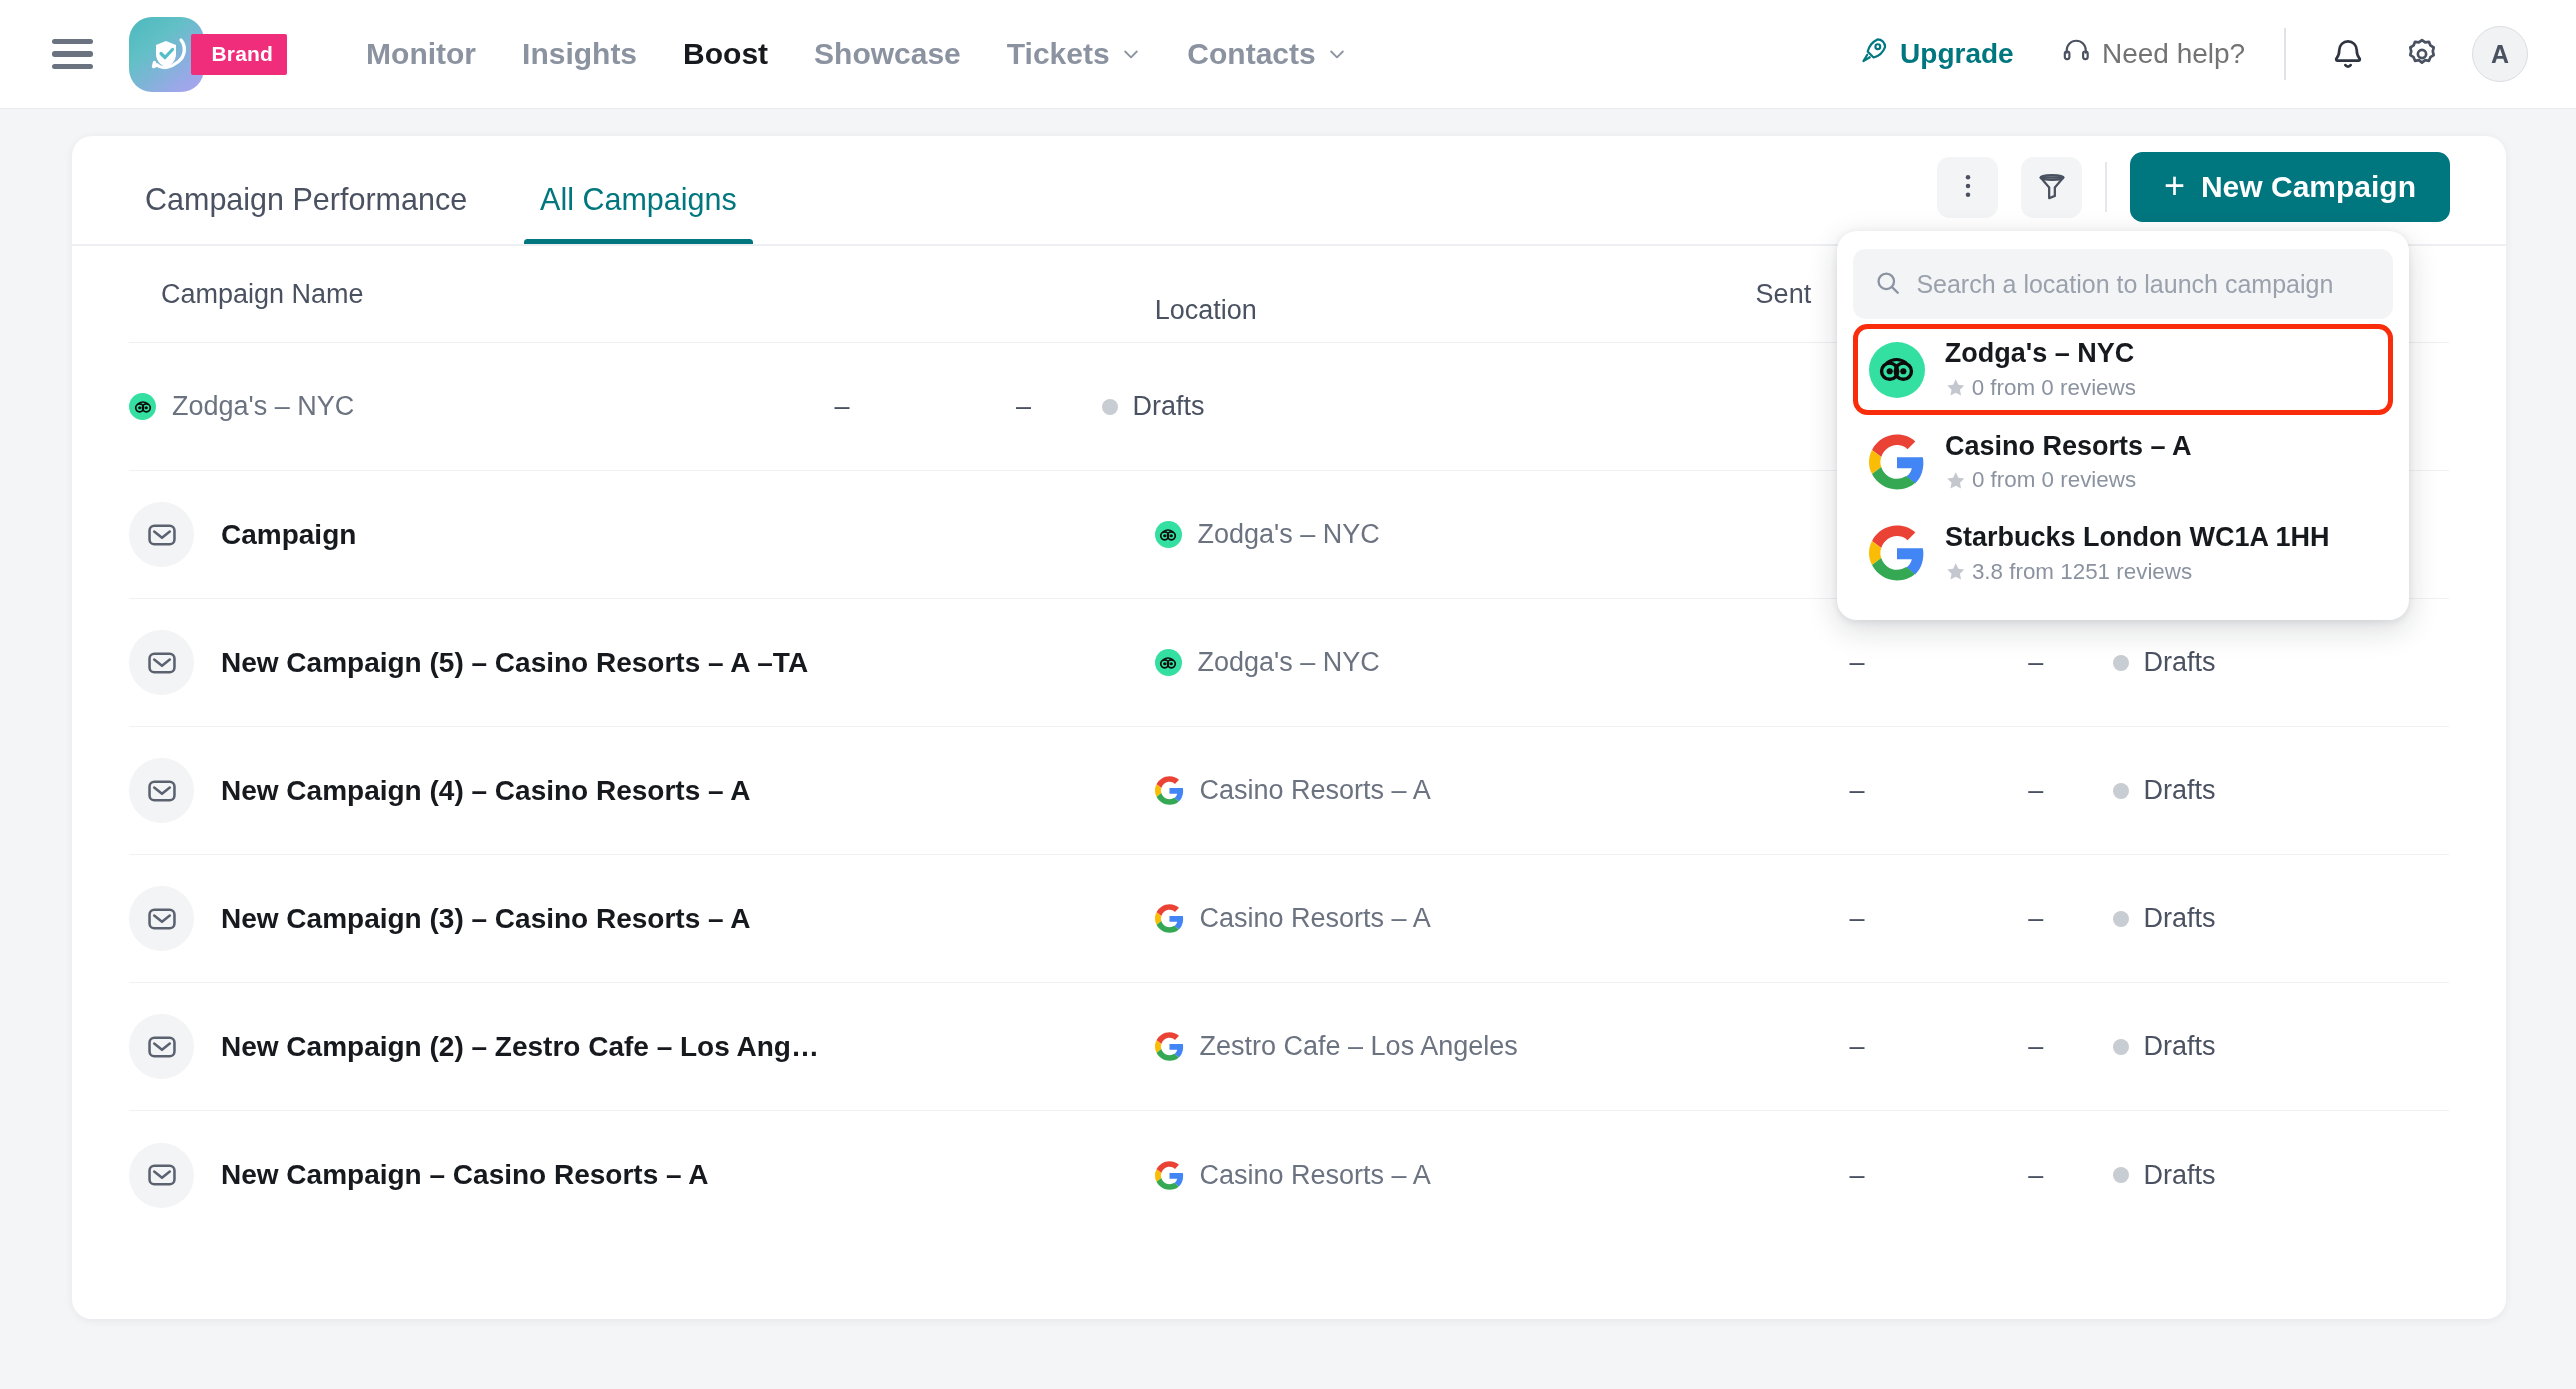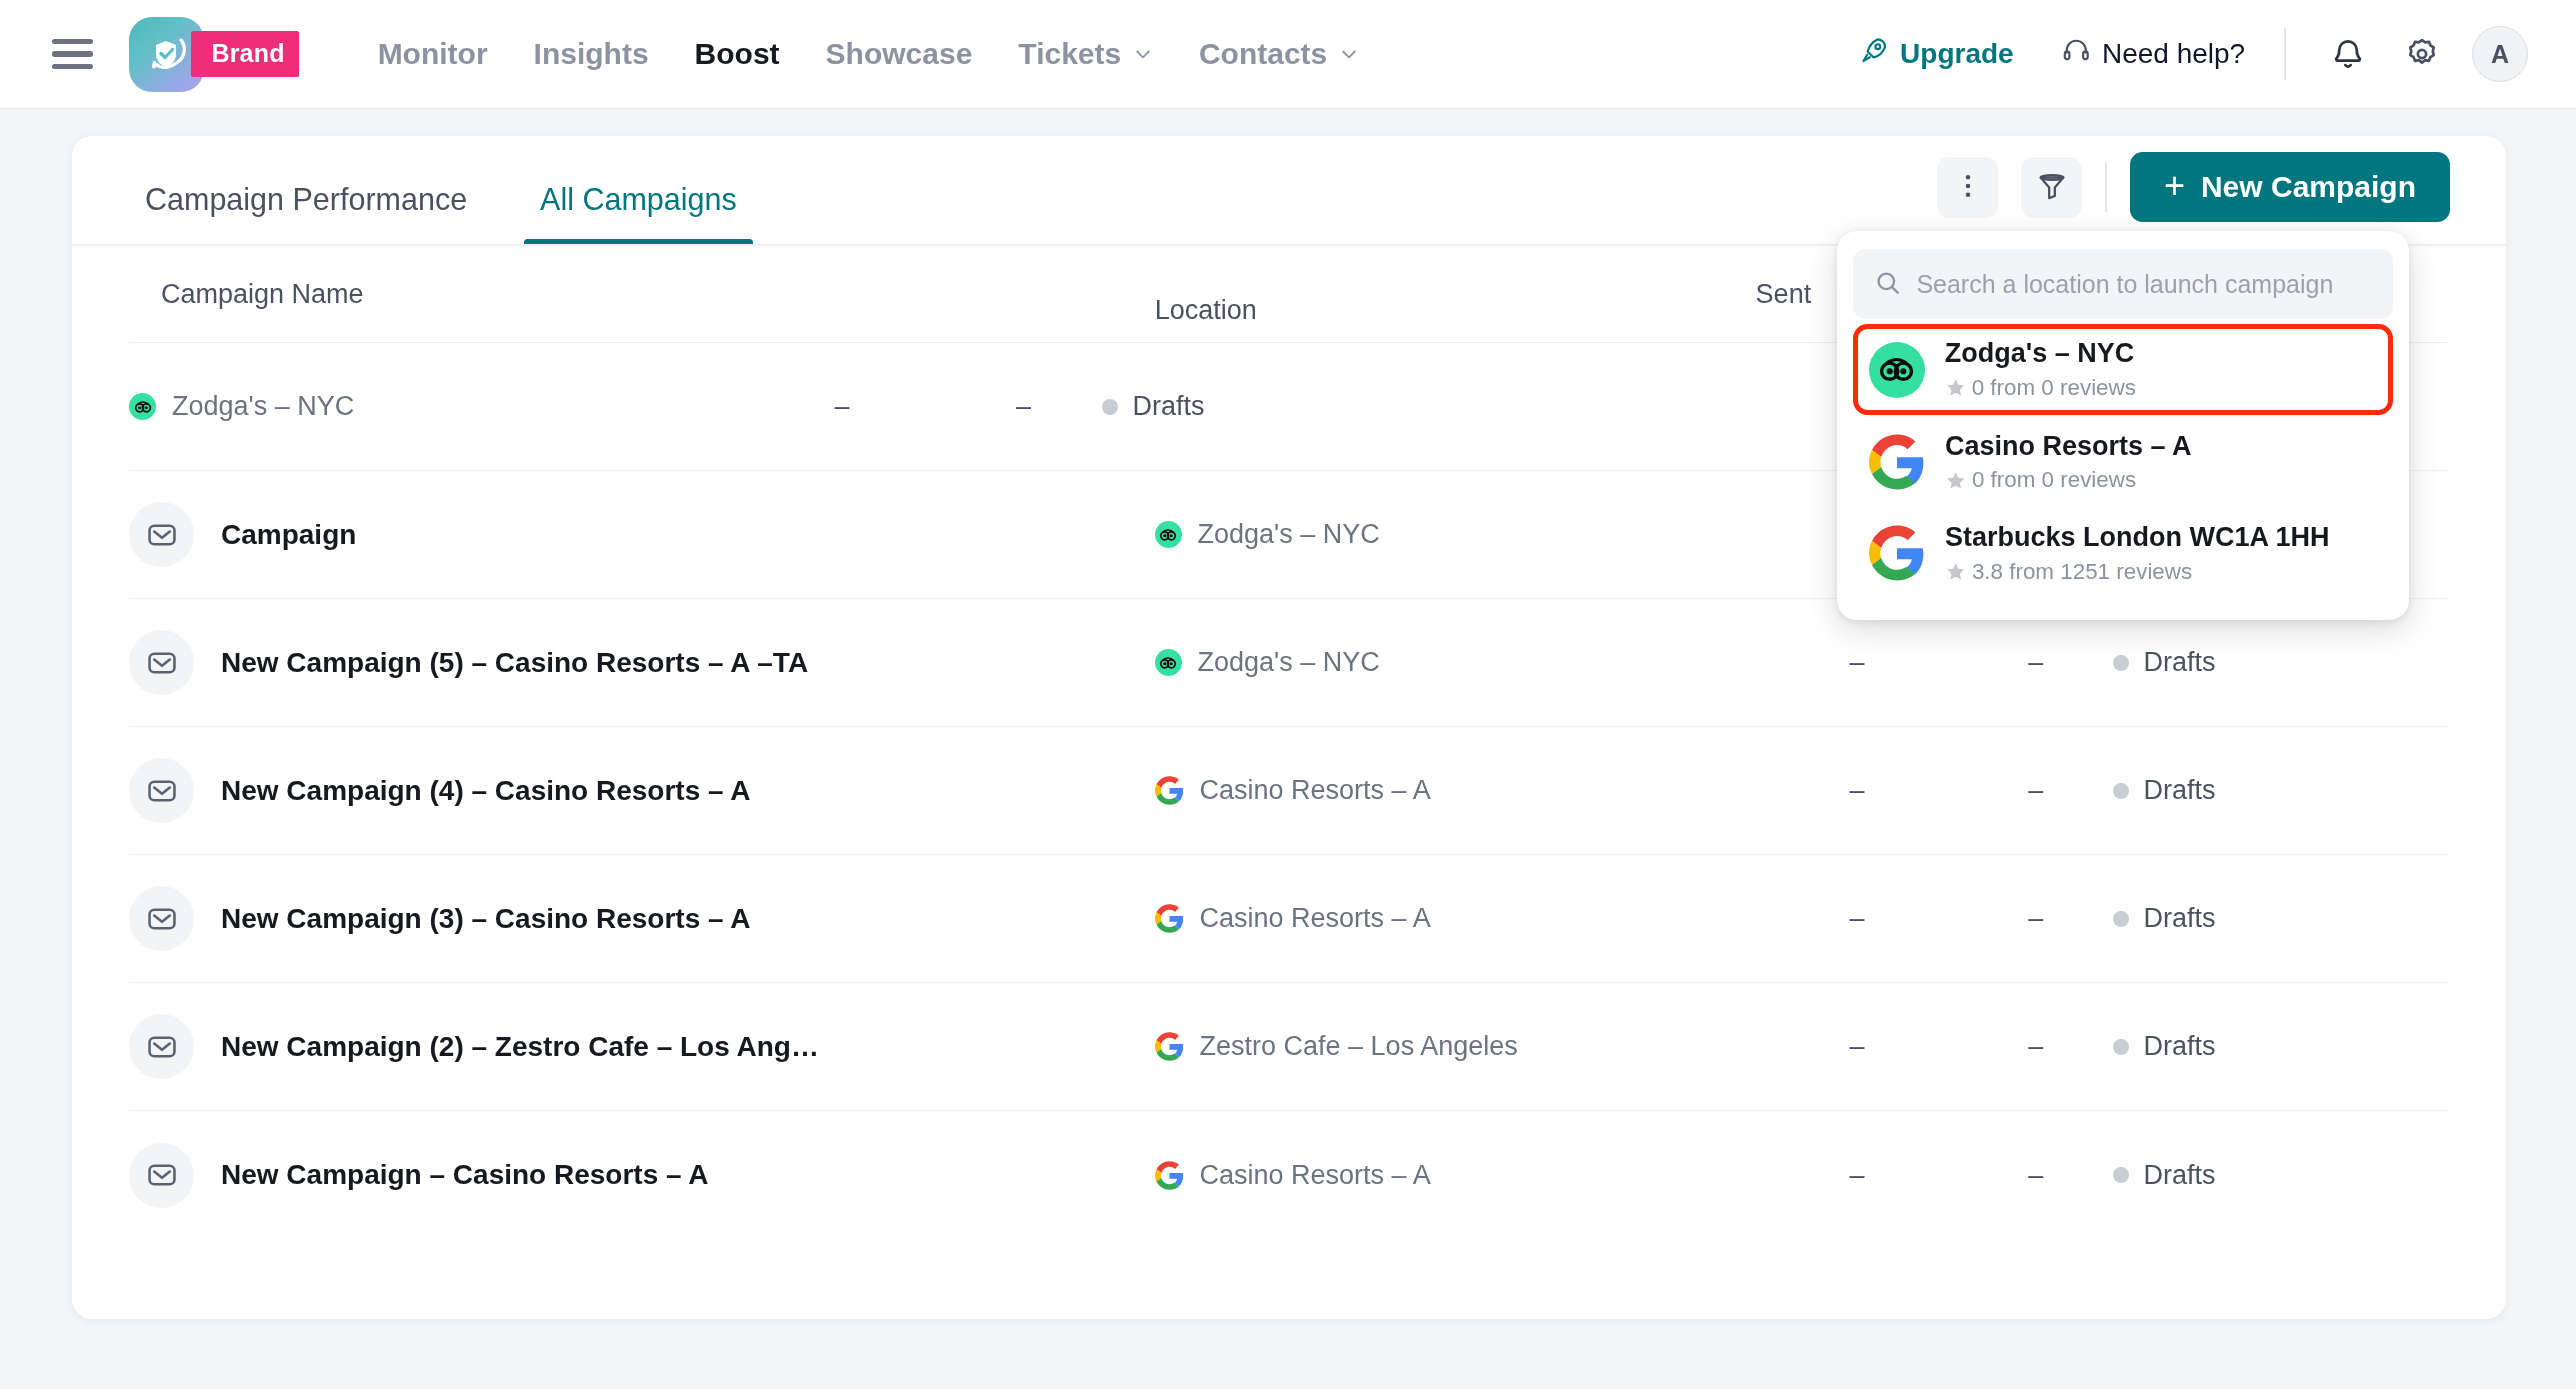--- a/index.html
+++ b/index.html
@@ -32,21 +32,21 @@
   .logo-tile {
     width: 75px; height: 75px; border-radius: 23px;
     background: linear-gradient(140deg,#4bb9bd 0%, #62c0c6 35%, #9aa8e8 80%, #a9a4ef 100%);
     display: flex; align-items: center; justify-content: center;
     position: relative; z-index: 1;
   }
   .logo-tile svg { width: 48px; height: 48px; }
   .brand-pill {
     position: relative; left: -12.6px; z-index: 2;
     background: #ef2d7a; color: #fff;
-    font-size: 25px; font-weight: 700;
+    font-size: 21px; font-weight: 700;
     border-radius: 2px; padding: 8px 14.4px 9px 20px;
     letter-spacing: 0.2px;
   }
 
   .nav { display: flex; align-items: center; margin-left: 43px; gap: 0; }
   .nav-item {
     font-size: 30px; color: #8b93a1; font-weight: 600;
     padding: 0 23px; cursor: pointer;
     display: flex; align-items: center; gap: 11.7px;
     white-space: nowrap;
@@ -59,21 +59,21 @@
     margin-left: auto; margin-right: 48px;
     display: flex; align-items: center; gap: 0;
   }
   .upgrade {
     display: flex; align-items: center; gap: 10.8px;
     color: #00767f; font-size: 28px; font-weight: 700; cursor: pointer;
     margin-right: 47px;
   }
   .needhelp {
     display: flex; align-items: center; gap: 10.8px;
-    color: #0f172a; font-size: 28px; font-weight: 400; cursor: pointer;
+    color: #737373; font-size: 28px; font-weight: 400; cursor: pointer;
     margin-right: 39px;
   }
   .vdiv { width: 1.8px; height: 52px; background: #dfe2e7; margin-right: 38px; }
   .icon-btn { width: 47px; height: 47px; display:flex; align-items:center; justify-content:center; cursor:pointer; margin-right: 27px; }
   .avatar {
     width: 56px; height: 56px; border-radius: 50%;
     background: #f1f2f4; border: 0.9px solid #dadde2;
     display: flex; align-items: center; justify-content: center;
     color: #4a5160; font-size: 25px; font-weight: 600; cursor: pointer;
   }

